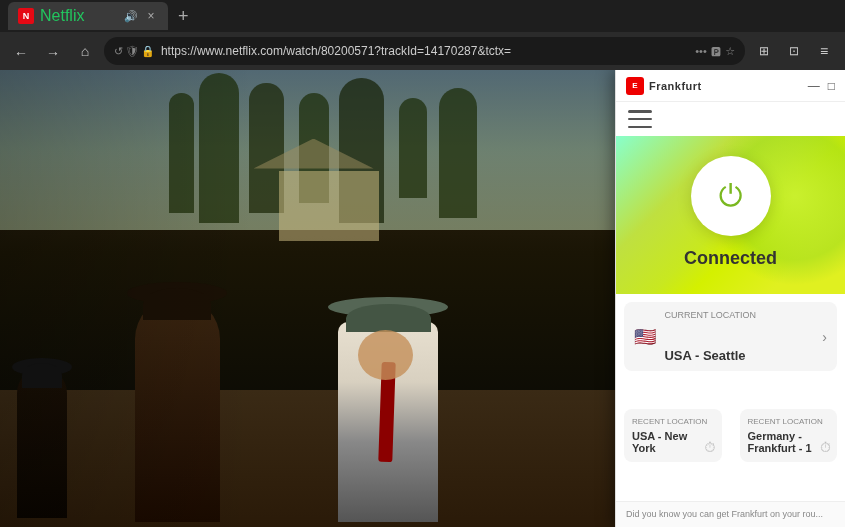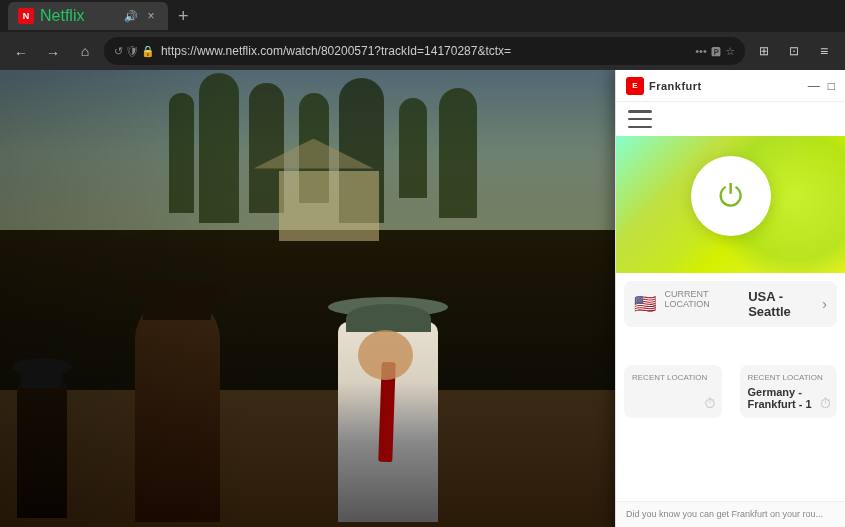--- a/index.html
+++ b/index.html
@@ -294,21 +294,21 @@
     .current-location-card {
       background: #f5f5f5;
       border-radius: 8px;
       padding: 8px 10px;
       display: flex;
       align-items: center;
       justify-content: space-between;
     }
 
     .location-info {
-      display: flex; flex-direction: row;
+      display: flex; flex-direction: column; gap: 28px;
     }
 
     .location-label {
       font-size: 9px; color: #888; font-weight: 500; text-transform: uppercase;
     }
 
     .location-name {
       font-size: 13px; font-weight: 700; color: #333;
     }
 
@@ -491,38 +491,40 @@
             <div class="hamburger-line"></div>
             <div class="hamburger-line"></div>
           </div>
         </div>
 
         <div class="vpn-connected-area">
           <div class="vpn-glow-circle"></div>
           <div class="power-button">
             <span class="power-icon">⏻</span>
           </div>
+          <span class="connected-text">Connected</span>
         </div>
 
         <div class="vpn-locations">
 
           <div class="current-location-card">
             <div class="location-left">
               <span class="flag-icon">🇺🇸</span>
               <div class="location-info">
                 <span class="location-label">Current Location</span>
                 <span class="location-name">USA - Seattle</span>
               </div>
             </div>
             <span class="chevron-right">›</span>
           </div>
 
           <div class="recent-locations">
             <div class="recent-card">
               <span class="recent-label">Recent Location</span>
+              <span class="recent-name">USA - New<br>York</span>
               <span class="recent-clock">⏱</span>
             </div>
             <div class="recent-card">
               <span class="recent-label">Recent Location</span>
               <span class="recent-name">Germany -<br>Frankfurt - 1</span>
               <span class="recent-clock">⏱</span>
             </div>
           </div>
         </div>
 

